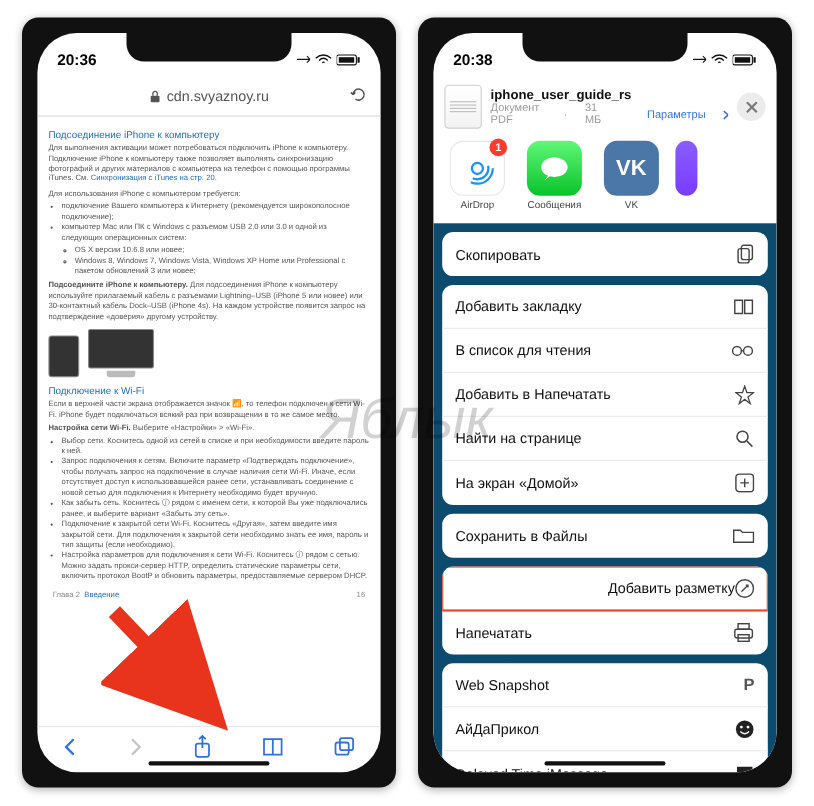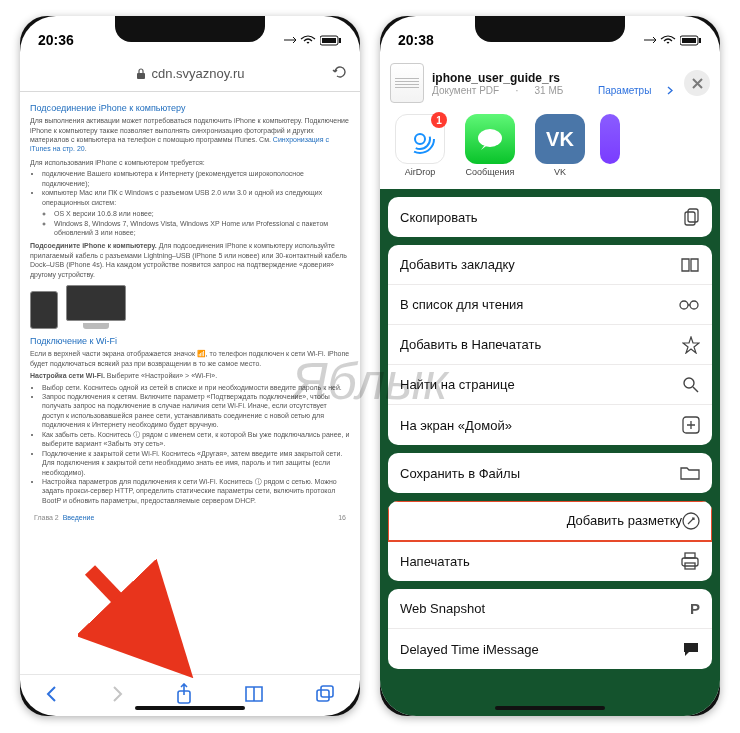--- a/index.html
+++ b/index.html
@@ -1,18 +1,18 @@
 <!DOCTYPE html>
 <html><head>
 <meta charset="utf-8">
 <style>
   * { margin: 0; padding: 0; box-sizing: border-box; font-family: -apple-system, "Helvetica Neue", Arial, sans-serif; }
   body { background: #fff; width: 740px; height: 733px; position: relative; overflow: hidden; }
   .watermark { position: absolute; left: 50%; top: 52%; transform: translate(-50%,-50%); font-size: 52px; color: rgba(0,0,0,.18); font-style: italic; pointer-events: none; z-index: 50; }
-  .phone { position: absolute; width: 340px; height: 700px; background: #111; border-radius: 27px; top: 16px; box-shadow: 0 2px 8px rgba(0,0,0,.3); }
+  .phone { position: absolute; width: 340px; height: 700px; background: #111; border-radius: 15px; padding: 14px; top: 16px; box-shadow: 0 2px 8px rgba(0,0,0,.3); }
   .phone.left { left: 20px; }
   .phone.right { right: 20px; }
   .screen { width: 100%; height: 100%; background: #fff; border-radius: 36px; overflow: hidden; position: relative; display: flex; flex-direction: column; }
   .notch { position: absolute; top: 0; left: 50%; transform: translateX(-50%); width: 150px; height: 26px; background: #111; border-radius: 0 0 16px 16px; z-index: 10; }
   .status-bar { height: 40px; display: flex; justify-content: space-between; align-items: center; padding: 8px 18px 0 18px; z-index: 5; position: relative; font-weight: 600; font-size: 14px; }
   .status-right { display: flex; gap: 4px; align-items: center; }
   .status-right svg { display: block; }
   
   .url-bar { height: 36px; display: flex; align-items: center; justify-content: center; gap: 6px; border-bottom: 1px solid #d9d9d9; font-size: 13px; color: #555; position: relative; }
   .reload { position: absolute; right: 12px; color: #444; }
@@ -37,21 +37,21 @@
   .doc-info { flex: 1; display: flex; flex-direction: column; }
   .doc-name { font-size: 12px; font-weight: 600; color: #111; }
   .doc-meta { font-size: 10px; color: #9a9a9a; display: flex; gap: 16px; align-items:center;}
   .doc-meta .params { color: #2f72de; }
   .close-btn { width: 26px; height: 26px; border-radius: 13px; background: #ececec; color: #7a7a7a; display: flex; align-items: center; justify-content: center; font-size: 14px; }
   .share-apps { display: flex; gap: 10px; padding: 4px 10px 12px 10px; }
   .app { display: flex; flex-direction: column; align-items: center; gap: 3px; width: 60px; }
   .app-icon { width: 50px; height: 50px; border-radius: 12px; display: flex; align-items: center; justify-content: center; position: relative; }
   .badge { position: absolute; top: -3px; right: -3px; width: 16px; height: 16px; border-radius: 8px; background: #ff3b30; color: #fff; font-size: 10px; display: flex; align-items: center; justify-content: center; font-weight:600;}
   .app-label { font-size: 9px; color: #444; }
-  .actions { flex: 1; background: #14532d; overflow: hidden; }
+  .actions { flex: 1; background: #0c4a6e; overflow: hidden; }
   .group { margin: 8px 8px; background: #fff; border-radius: 10px; overflow: hidden; }
   .action { display: flex; justify-content: space-between; align-items: center; height: 40px; padding: 0 12px; font-size: 13px; color: #111; border-bottom: 1px solid #eceaea; }
   .action:last-child { border-bottom: none; }
   .action.highlight { outline: 2px solid #e74a2a; outline-offset: -1px; justify-content: flex-end; }
   .action-icon { color: #555; display:flex; align-items:center;}
 </style>
 </head>
 <body>
 
 <div class="watermark">Яблык</div>
@@ -321,20 +321,31 @@
               </svg>
             </span>
         </div>
       </div>
       <div class="group">
         <div class="action">
           <span>Web Snapshot</span>
           <span class="action-icon" style="font-weight:800;font-size:15px">P</span>
         </div>
         <div class="action">
+          <span>АйДаПрикол</span>
+          <span class="action-icon">
+              <svg width="18" height="18">
+                <circle cx="9" cy="9" r="8" fill="#222"></circle>
+                <circle cx="6" cy="7" r="1.3" fill="#fff"></circle>
+                <circle cx="12" cy="7" r="1.3" fill="#fff"></circle>
+                <path d="M5 11 Q9 15 13 11" stroke="#fff" stroke-width="1.4" fill="none"></path>
+              </svg>
+            </span>
+        </div>
+        <div class="action">
           <span>Delayed Time iMessage</span>
           <span class="action-icon">
               <svg width="18" height="16">
                 <path d="M2 2 h14 v9 h-9 l-4 4 v-4 h-1 z" fill="#222"></path>
               </svg>
             </span>
         </div>
       </div>
     </div>
     <div class="home-ind"></div>

